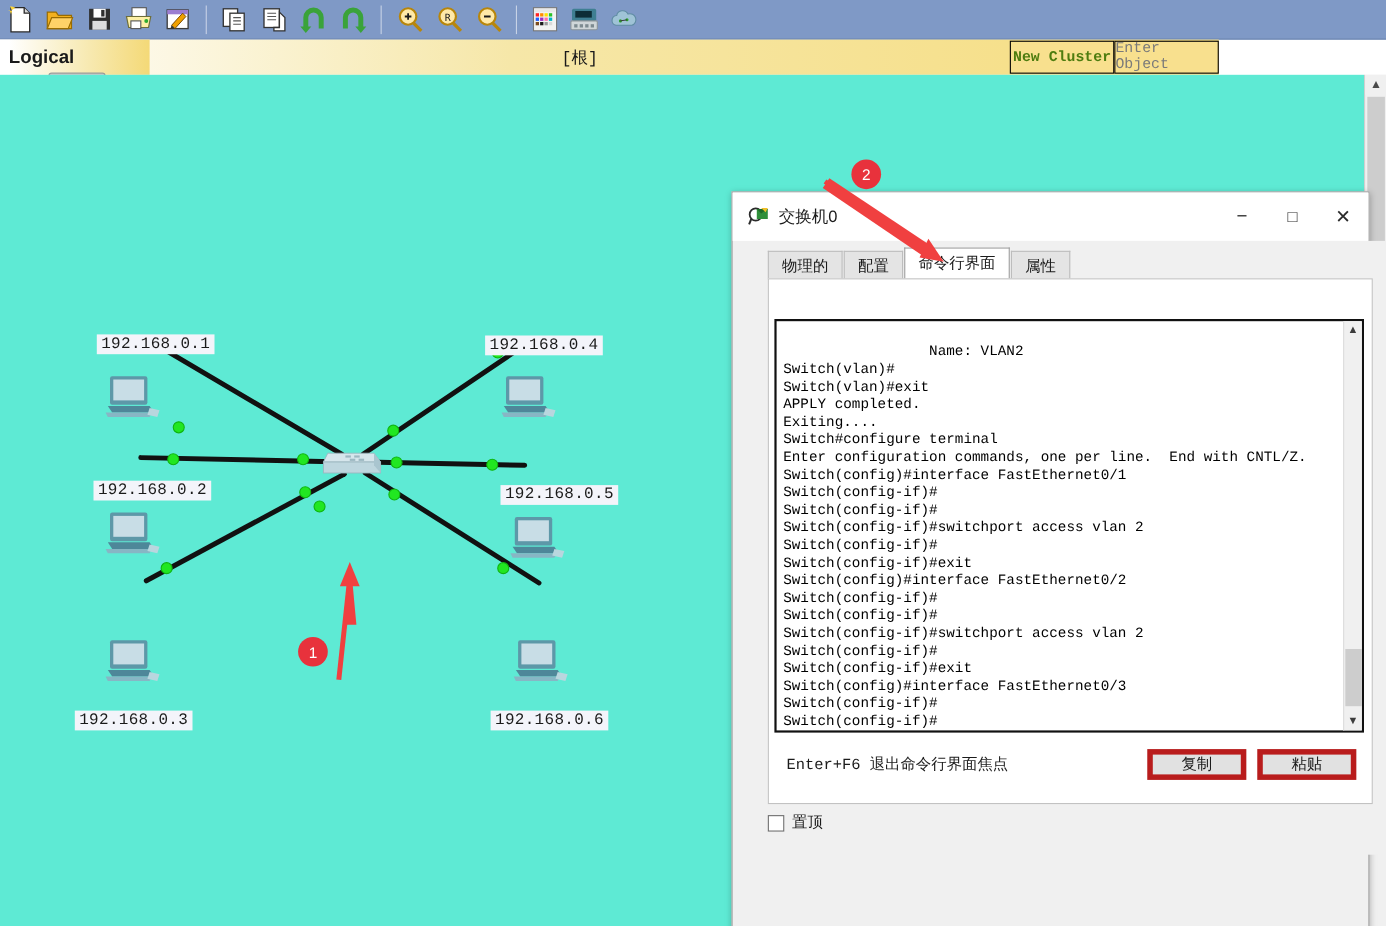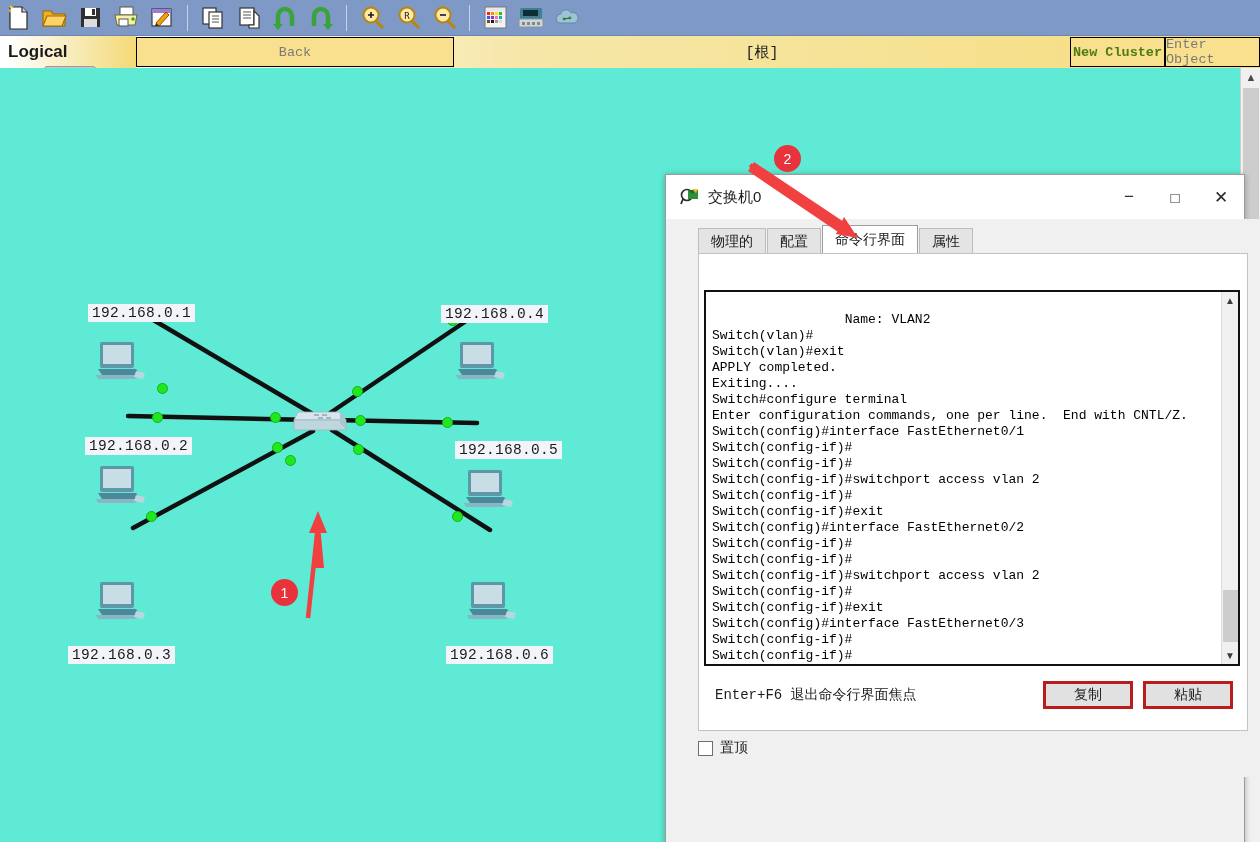--- a/index.html
+++ b/index.html
@@ -33,21 +33,21 @@
   .tb-sep {
     width: 1px; height: 26px;
     background: #c7d2e6;
     margin: 0 7px;
   }
   .ic { display: block; }
 
   
   .ybar {
     position: absolute; left: 0; top: 36px;
-    width: 1260px; height: 32px;
+    width: 1108px; height: 32px;
     background: linear-gradient(to right, #ffffff 0%, #f6e7a8 42%, #f6dd80 100%);
     display: flex; align-items: stretch;
   }
   .logical-label {
     width: 136px;
     display: flex; align-items: center;
     padding-left: 8px;
     font-size: 17px; font-weight: bold;
     color: #1a1a1a;
     font-family: "Liberation Sans", sans-serif;
@@ -259,21 +259,21 @@
   }
   .hint {
     margin-left: 16px;
     font-family: "Liberation Mono", monospace;
     font-size: 14px; color: #1b1b1b;
   }
   .btnrow { margin-left: auto; margin-right: 14px; display: flex; gap: 10px; }
   .gbtn {
     width: 90px; height: 28px;
     background: #e1e1e1;
-    border: 3px solid #b91c1c;
+    border: 5px solid #b91c1c;
     font-size: 14px; color: #1b1b1b;
     display: flex; align-items: center; justify-content: center;
     cursor: pointer;
     font-family: "Liberation Sans", sans-serif;
   }
   .checkrow {
     position: absolute; left: 14px; top: 520px;
     display: flex; align-items: center;
     cursor: pointer;
   }
@@ -429,21 +429,20 @@
         <path d="M7 15 a4.5 4.5 0 0 1 0.6 -8.9 a5.5 5.5 0 0 1 10.3 -1.3 a4.8 4.8 0 0 1 3.6 10.2 Z" fill="#9fc3d6" stroke="#5f8ca3" stroke-width="1"></path>
         <circle cx="11" cy="11" r="1.4" fill="#2aa02a"></circle>
         <circle cx="17" cy="10" r="1.4" fill="#2aa02a"></circle>
         <path d="M11 11 L17 10" stroke="#3a3a3a" stroke-width="0.9"></path>
       </svg>
     </div>
   </div>
 
   <div class="ybar">
     <div class="logical-label">Logical</div>
-    <div class="ybtn ybtn-back">Back</div>
     <div class="ybar-mid">[根]</div>
     <div class="ybtn ybtn-newcluster dark">New Cluster</div>
     <div class="ybtn ybtn-moveobject">Enter Object</div>
   </div>
 
   <div class="nav-widget">
     <div class="sq">
       <i style="top:6px"></i>
         <i style="top:15px"></i>
         <i style="top:24px"></i>

